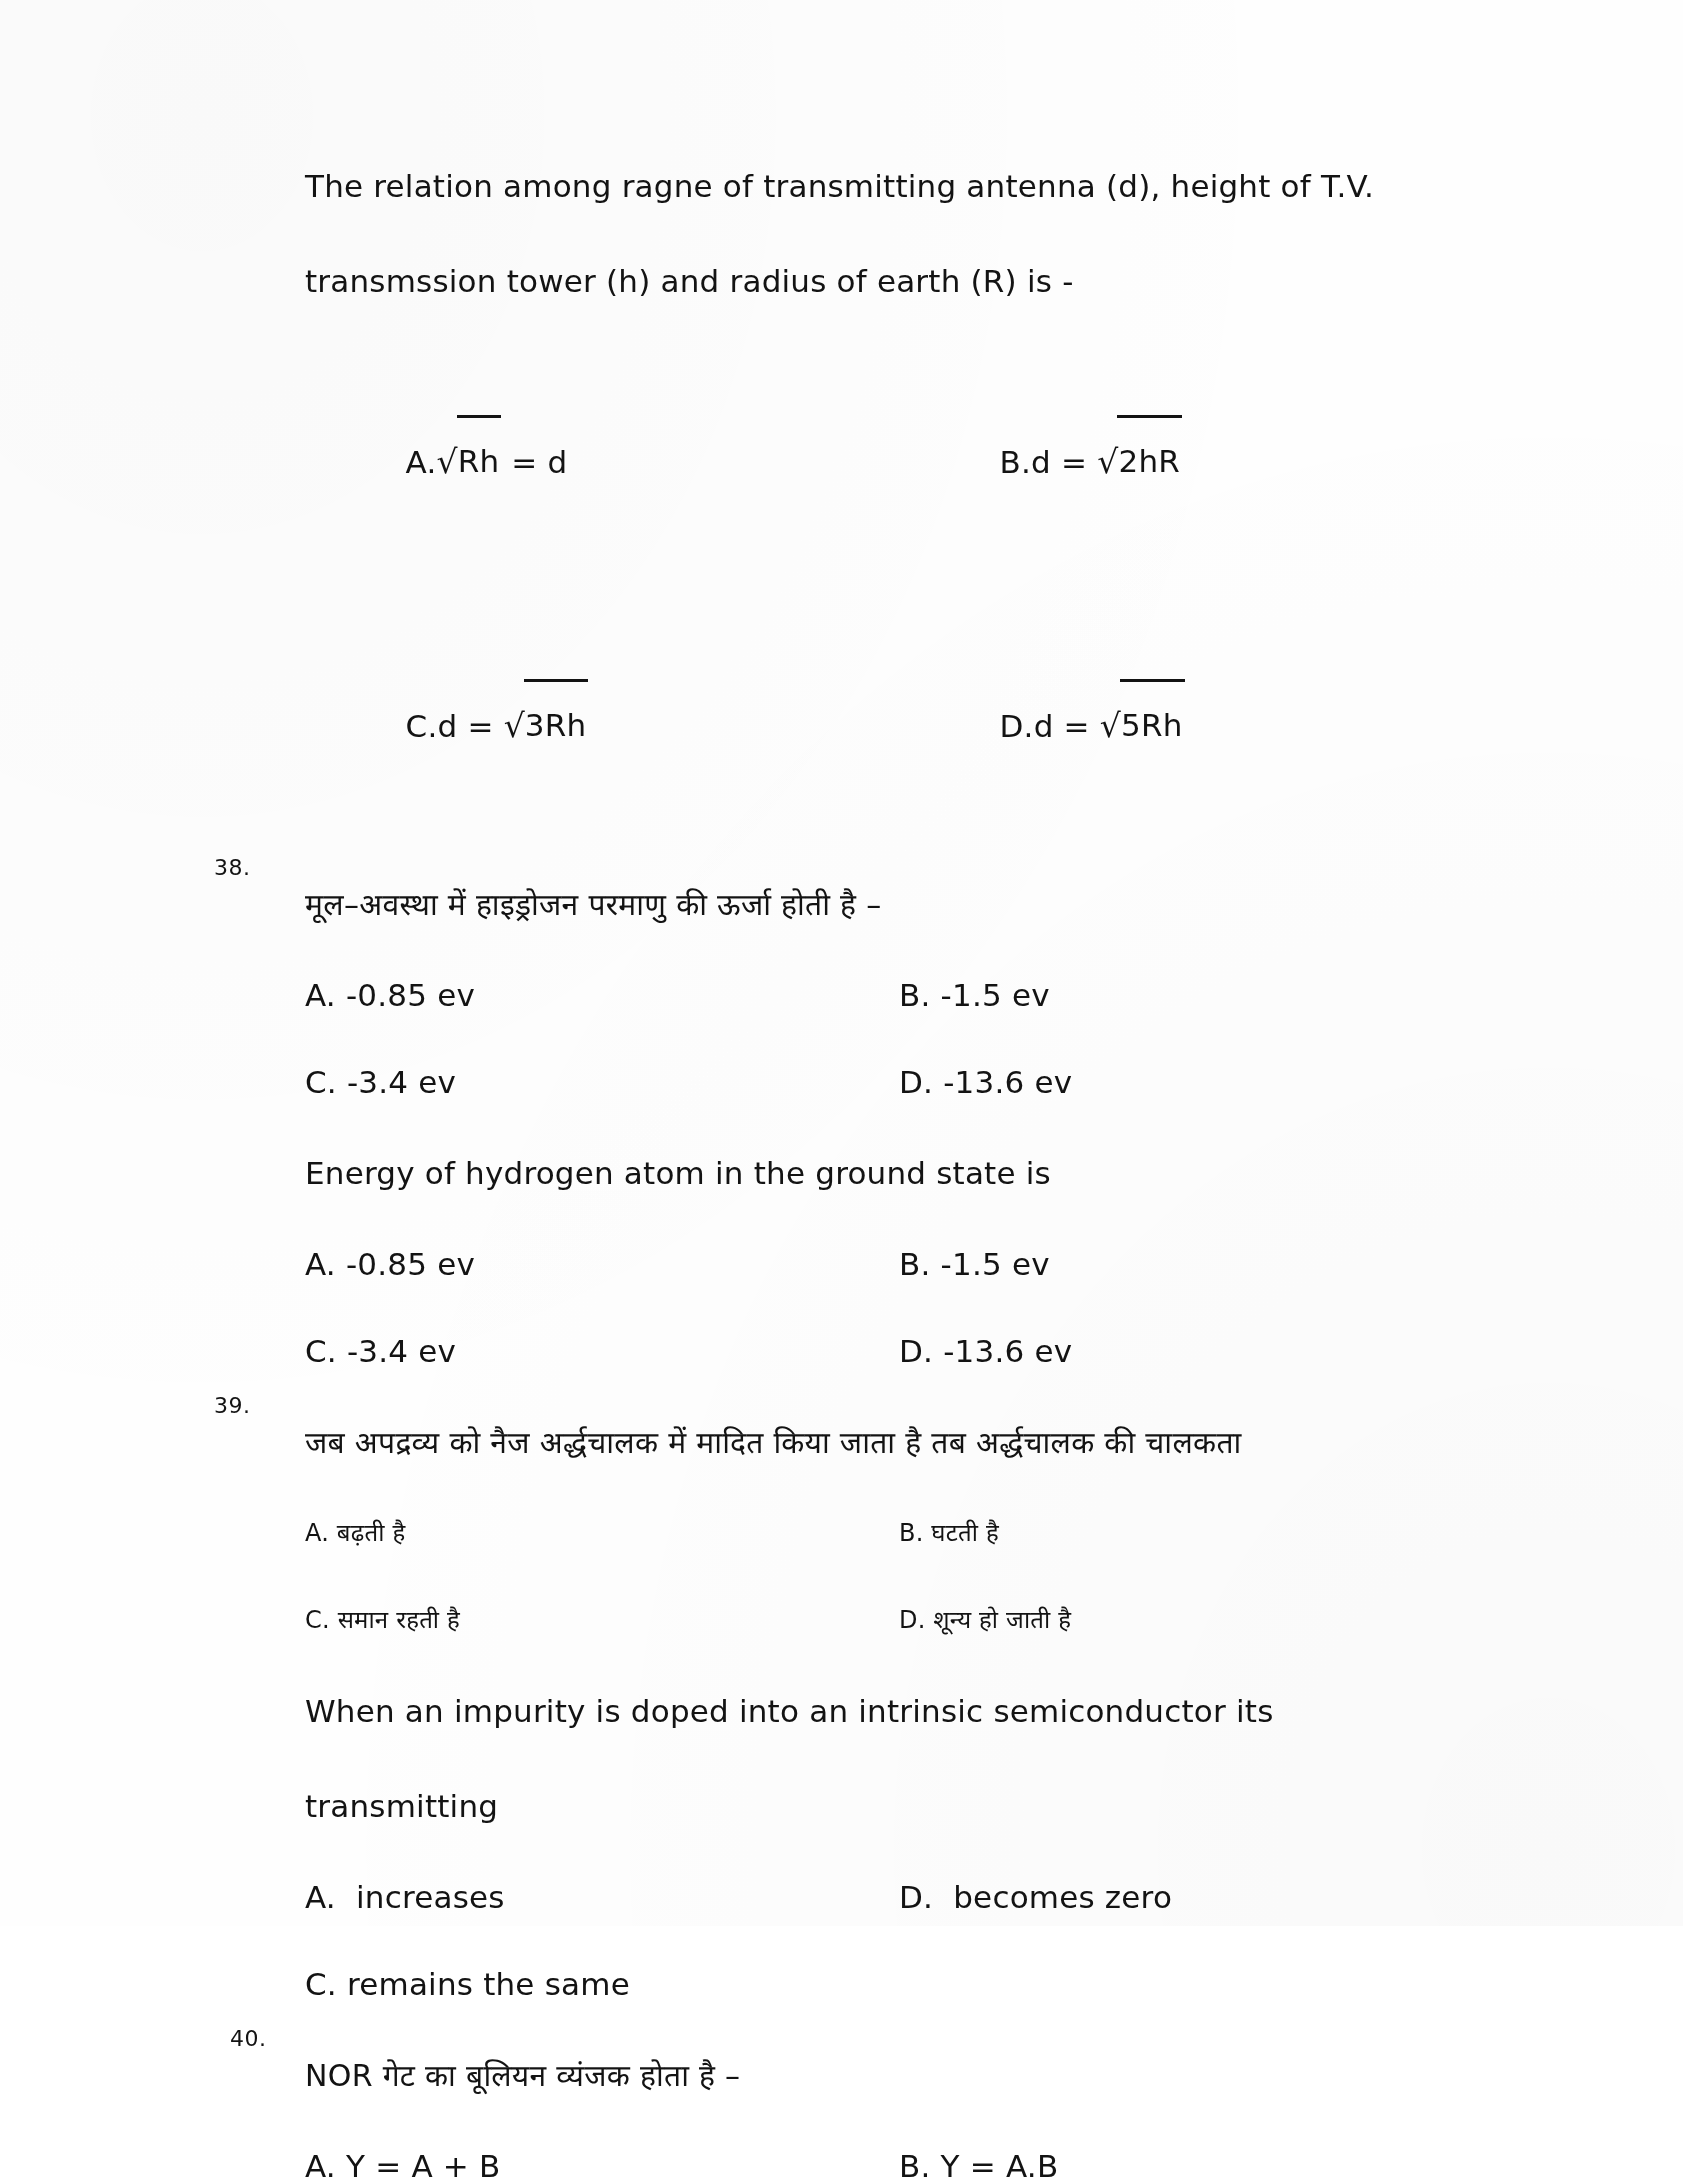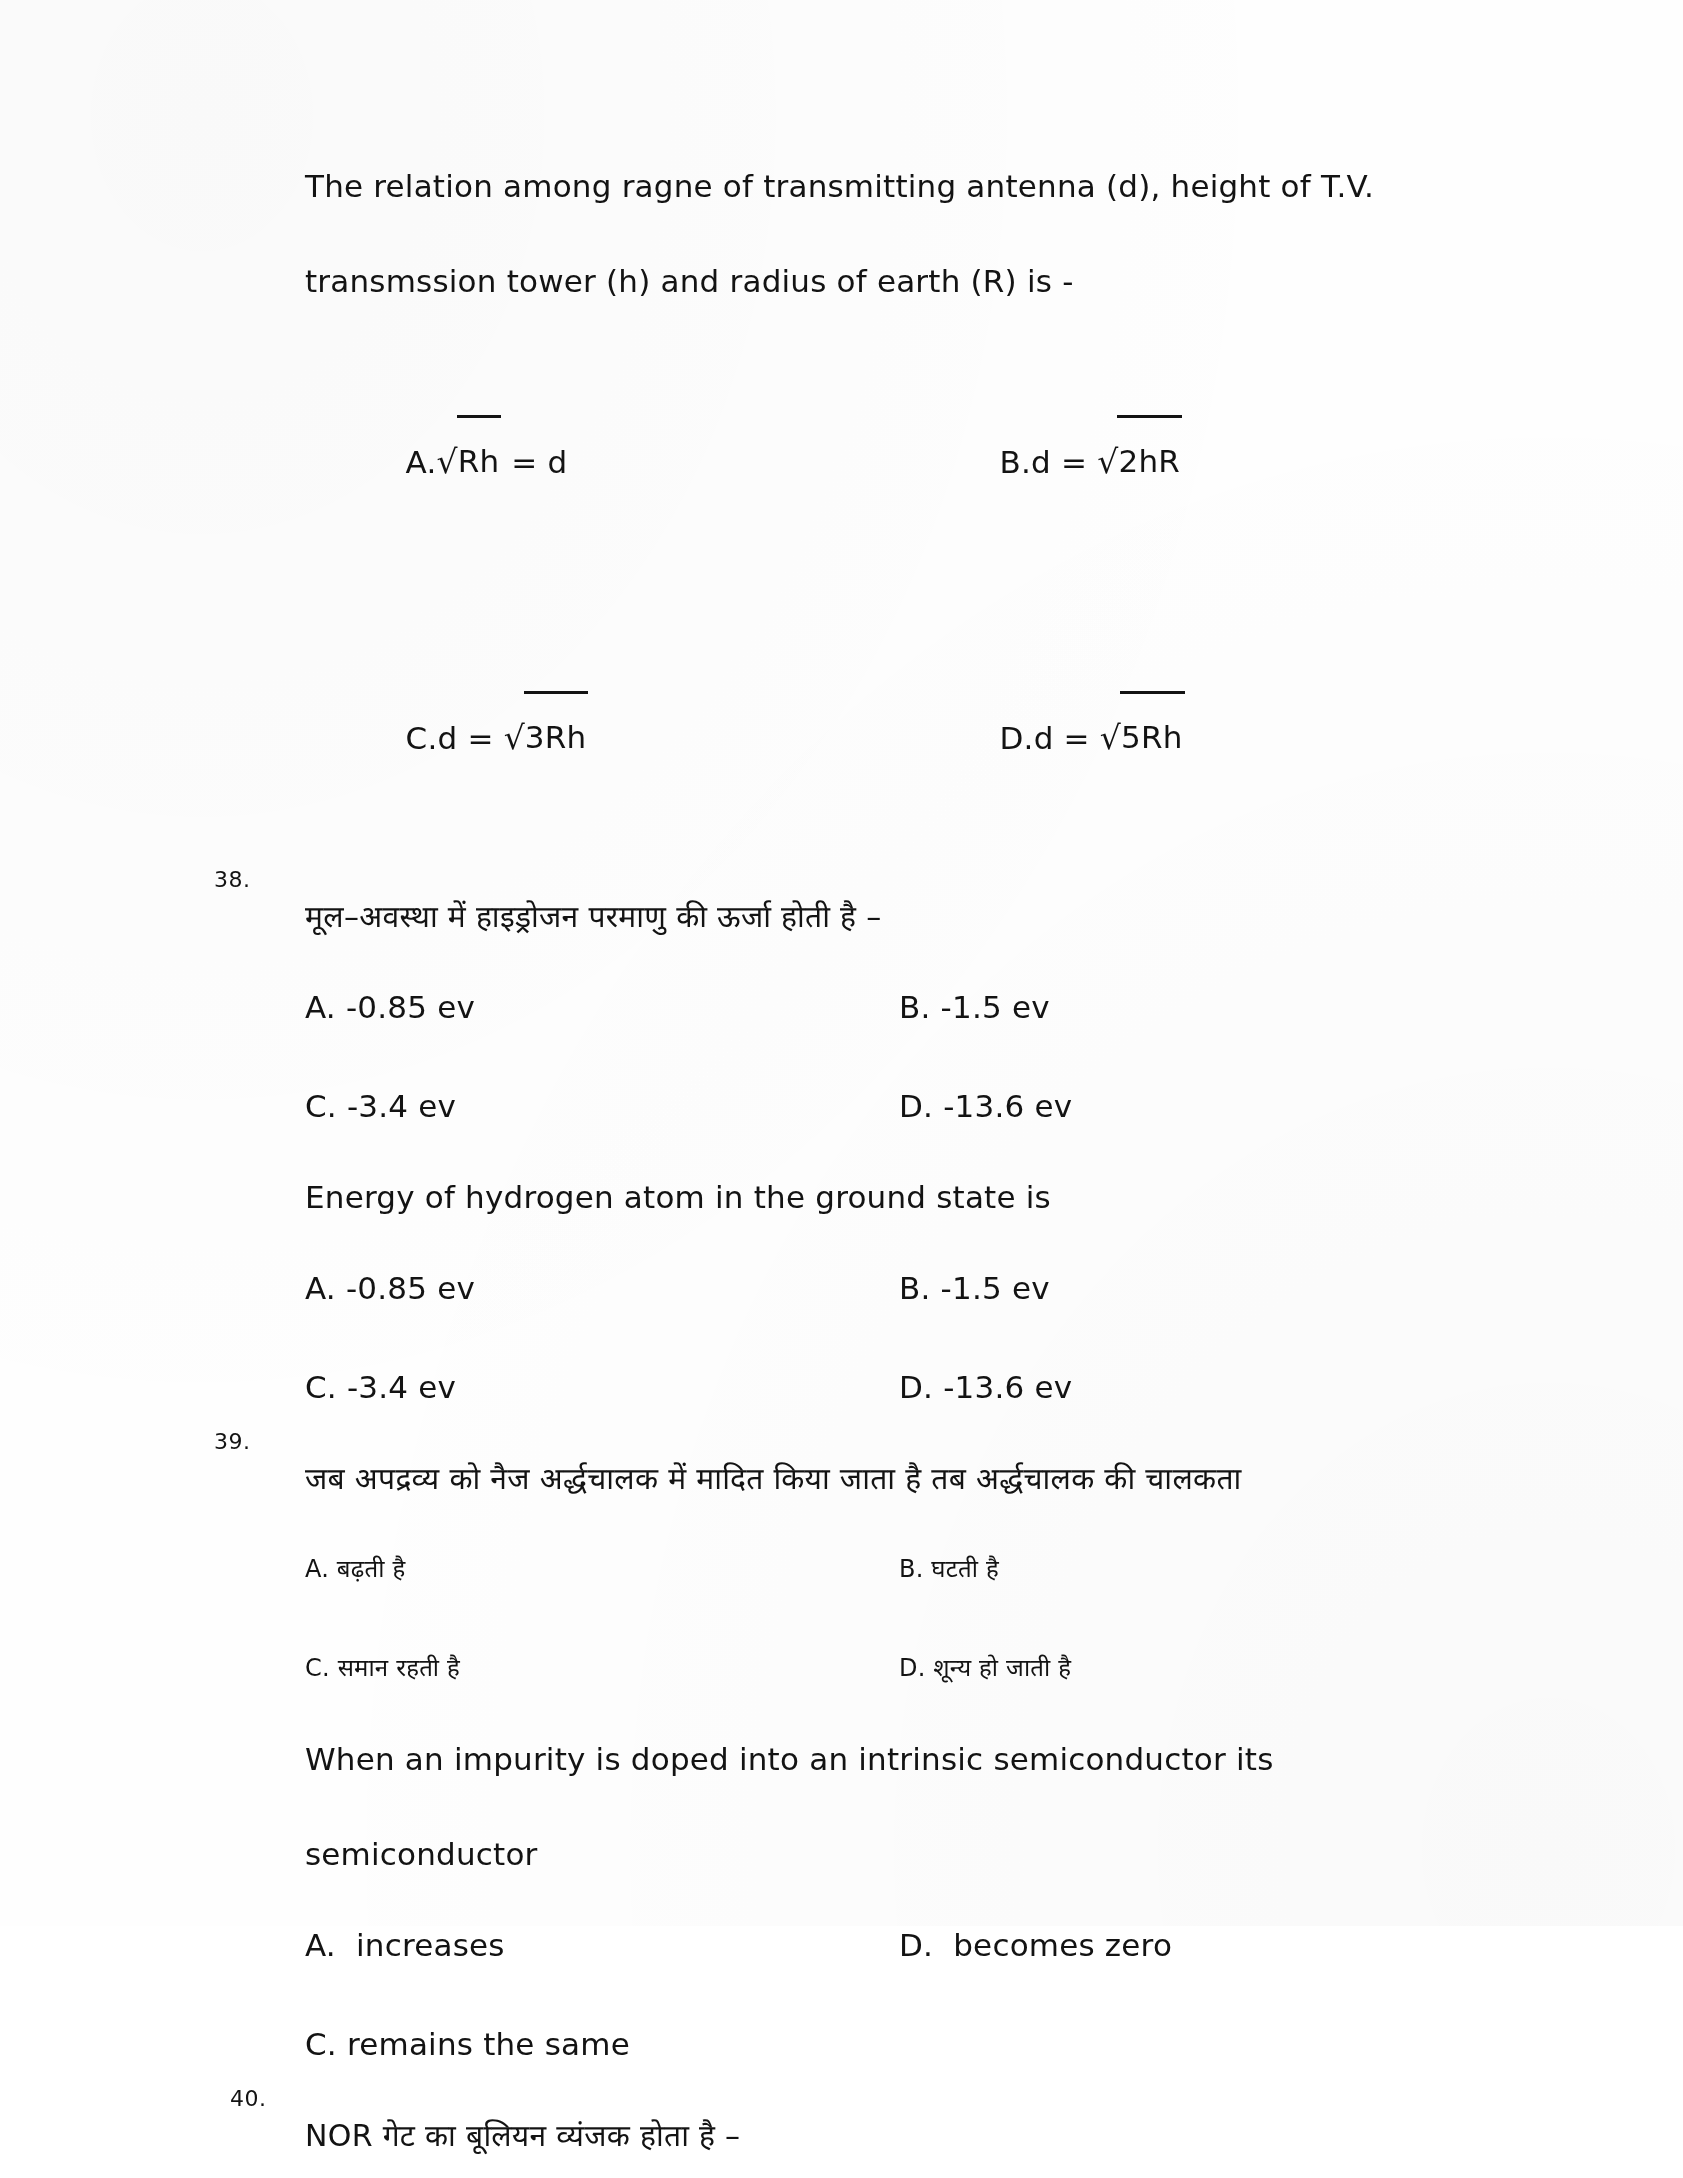--- a/index.html
+++ b/index.html
@@ -54,21 +54,21 @@
   .stem.hi {
     font-size: 30px;
     letter-spacing: 0.3px;
   }
 
   
   .opts {
     margin-left: 89px;
     display: grid;
     grid-template-columns: 594px 1fr;
-    row-gap: 12px;
+    row-gap: 0px;
   }
   .opt {
     font-size: 31px;
     line-height: 87px;
     letter-spacing: 0.2px;
     white-space: pre;
   }
   .opt.hi {
     font-size: 24px;
   }
@@ -145,21 +145,21 @@
 
     <div class="qblock">
       <div class="stem hi"><span class="qnum" style="position:absolute;">39.</span><span>जब अपद्रव्य को नैज अर्द्धचालक में मादित किया जाता है तब अर्द्धचालक की चालकता</span></div>
       <div class="opts">
         <div class="opt hi"><span>A.</span><span> बढ़ती है</span></div>
         <div class="opt hi"><span>B.</span><span> घटती है</span></div>
         <div class="opt hi"><span>C.</span><span> समान रहती है</span></div>
         <div class="opt hi"><span>D.</span><span> शून्य हो जाती है</span></div>
       </div>
       <div class="stem">When an impurity is doped into an intrinsic semiconductor its</div>
-      <div class="stem">semiconductor</div>
+      <div class="stem">transmitting</div>
       <div class="opts">
         <div class="opt"><span>A.</span><span>  increases</span></div>
         <div class="opt"><span>D.</span><span>  becomes zero</span></div>
         <div class="opt"><span>C.</span><span> remains the same</span></div>
       </div>
     </div>
 
     <div class="qblock">
       <div class="stem hi"><span class="qnum" style="position:absolute;margin-left:16px;">40.</span><span>NOR गेट का बूलियन व्यंजक होता है –</span></div>
       <div class="opts">

